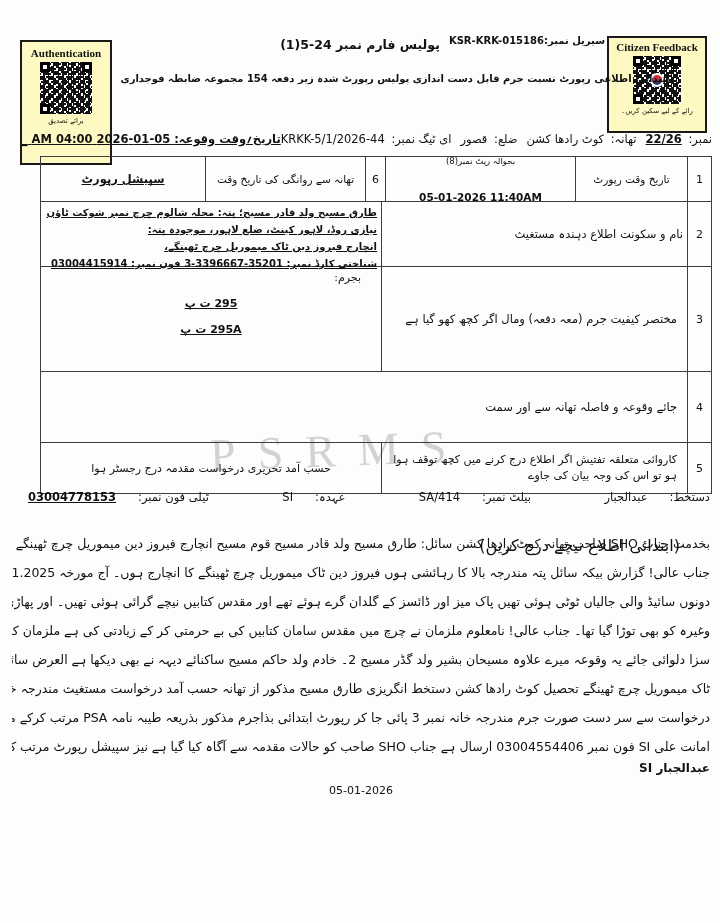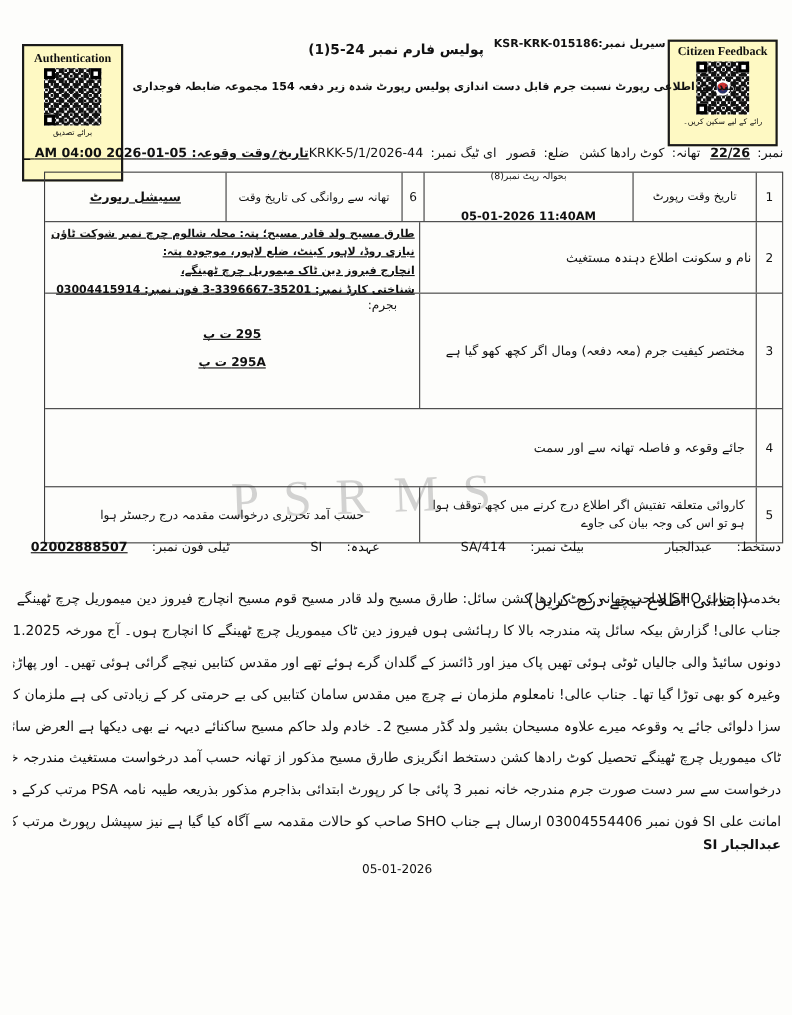--- a/index.html
+++ b/index.html
@@ -194,21 +194,21 @@
     <span class="sig-pair">
         <span>بیلٹ نمبر:</span>
         <span>SA/414</span>
       </span>
     <span class="sig-pair">
         <span>عہدہ:</span>
         <span>SI</span>
       </span>
     <span class="sig-pair">
         <span>ٹیلی فون نمبر:</span>
-        <span class="phone-val">02002888507</span>
+        <span class="phone-val">03004778153</span>
       </span>
   </div>
 
   <div class="note-line">(ابتدائی اطلاع نیچے درج کریں)</div>
 
   <div class="report">
     <div class="report-line">بخدمت جناب SHO صاحب تھانہ کوٹ رادھا کشن سائل: طارق مسیح ولد قادر مسیح قوم مسیح انچارج فیروز دین میموریل چرچ ٹھینگے عنوان درخواست: برائے اندراج مقدمہ برخلاف نامعلوم ملزمان</div>
     <div class="report-line">جناب عالی! گزارش بیکہ سائل پتہ مندرجہ بالا کا رہائشی ہوں فیروز دین ٹاک میموریل چرچ ٹھینگے کا انچارج ہوں۔ آج مورخہ 05.01.2025 بوقت صبح 4 بجے چرچ عبادت کے لیے کھلا تو مین دروازہ کی</div>
     <div class="report-line">دونوں سائیڈ والی جالیاں ٹوٹی ہوئی تھیں پاک میز اور ڈائسز کے گلدان گرے ہوئے تھے اور مقدس کتابیں نیچے گرائی ہوئی تھیں۔ اور پھاڑی ہوئی تھیں۔ اور کراس بھی مروڑا ہوا تھا۔ اور چرچ میں ساؤنڈ سسٹم</div>
     <div class="report-line">وغیرہ کو بھی توڑا گیا تھا۔ جناب عالی! نامعلوم ملزمان نے چرچ میں مقدس سامان کتابیں کی بے حرمتی کر کے زیادتی کی ہے ملزمان کو ٹریس کیا جائے اور ان کے خلاف قانونی کاروائی کی جائے سخت سے سخت</div>

